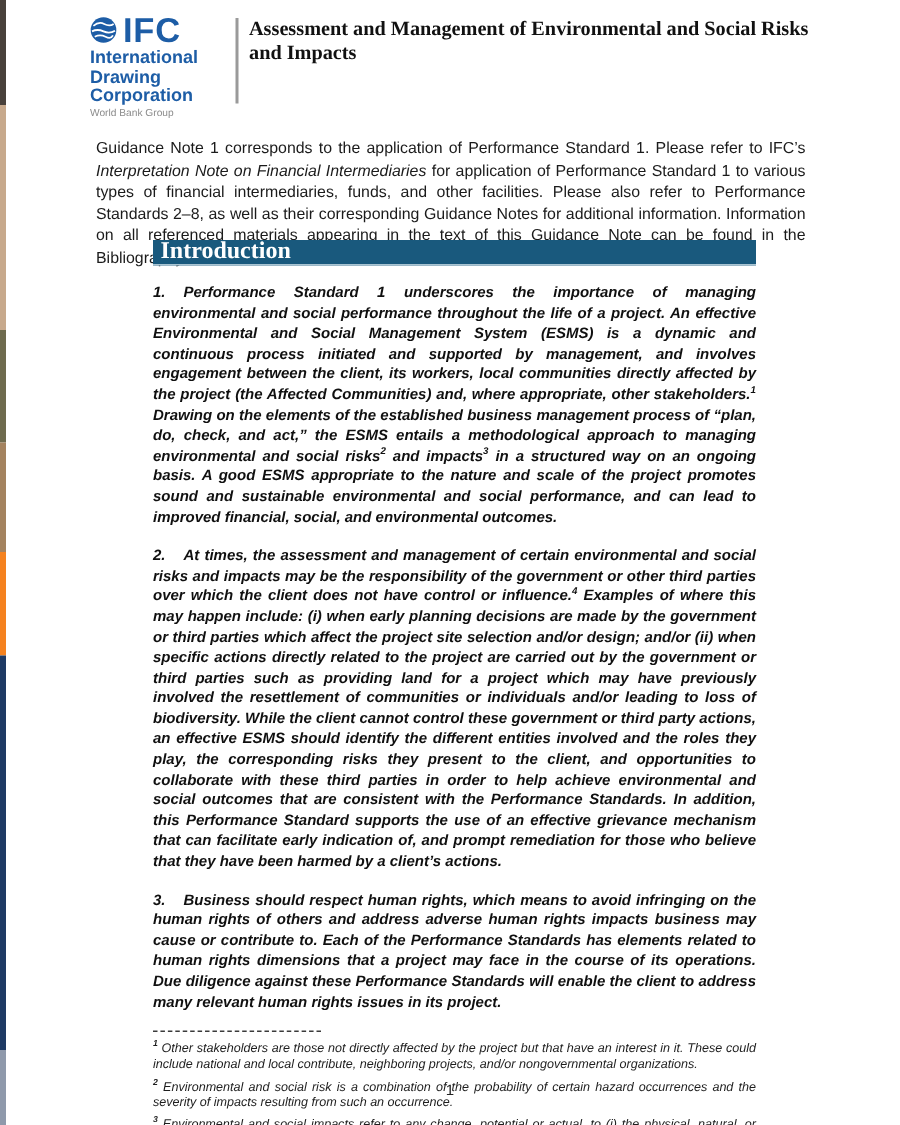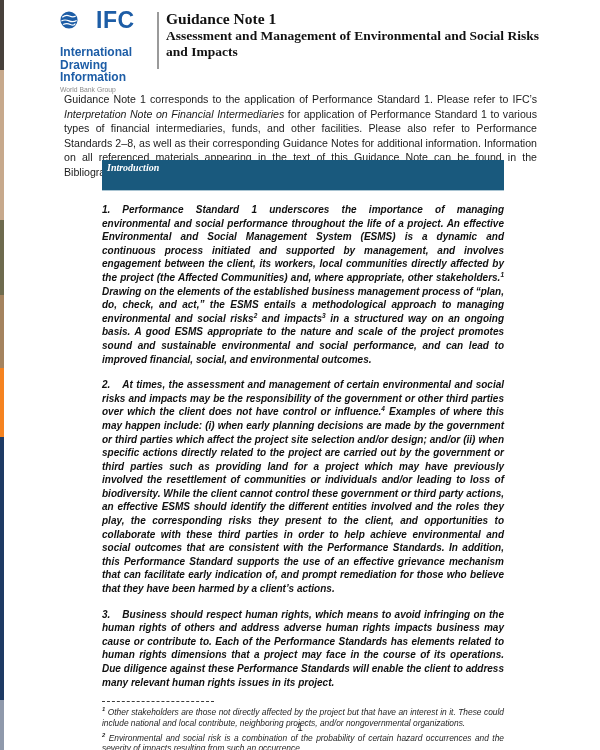--- a/index.html
+++ b/index.html
@@ -7,41 +7,41 @@
     position:relative;width:600px;height:750px;background:#ffffff;
     font-family:"Liberation Sans",sans-serif;color:#1b1b1b;overflow:hidden;
   }
   
   .edge-strip{position:absolute;left:0;top:0;width:4px;height:750px;}
   .edge-strip div{width:100%;}
 
   
   .doc-header{position:absolute;left:60px;top:10px;display:flex;align-items:flex-start;}
   .logo{width:92px;flex:0 0 auto;}
-  .logo-top{display:flex;align-items:center;gap:18px;}
+  .logo-top{display:flex;align-items:center;gap:4px;}
   .globe{flex:0 0 auto;display:block;}
   .acronym{font-size:23px;font-weight:bold;color:var(--brand-blue);letter-spacing:.5px;line-height:20px;}
-  .logo-lines{font-size:12px;font-weight:bold;color:var(--brand-blue);line-height:12.5px;margin-top:16px;}
+  .logo-lines{font-size:12px;font-weight:bold;color:var(--brand-blue);line-height:12.5px;margin-top:2px;}
   .tagline{font-size:6.8px;color:var(--tagline-gray);margin-top:2px;}
   .header-divider{width:2px;height:57px;background:#9a9a9a;margin:2px 7px 0 5px;flex:0 0 auto;}
   .title-block{font-family:"Liberation Serif",serif;padding-top:0;}
   .doc-title{font-size:15.5px;font-weight:bold;margin:0;line-height:17px;color:#111;}
   .doc-subtitle{font-size:13.5px;font-weight:bold;margin:1px 0 16px;line-height:16px;width:388px;color:#111;}
   .doc-date{font-family:"Liberation Sans",sans-serif;font-size:9px;font-weight:bold;color:#222;margin-top:3px;}
 
   
   .intro{position:absolute;left:64px;top:92px;width:473px;margin:0;
     font-size:10.6px;line-height:14.5px;text-align:justify;color:#1b1b1b;}
   .intro em{font-style:italic;}
 
   
   .content{position:absolute;left:102px;top:160px;width:402px;}
   .section-bar{
-    background:var(--section-bar-bg);color:#fff;height:31px;box-sizing:border-box;
-    font-family:"Liberation Serif",serif;font-weight:bold;font-style:italic;font-size:10px;
+    background:var(--section-bar-bg);color:#fff;height:17px;box-sizing:border-box;
+    font-family:"Liberation Serif",serif;font-weight:bold;font-size:16px;
     line-height:16px;padding:0 0 0 5px;margin:0 0 12px 0;border-bottom:1px solid #a9c4d2;
   }
   .para{font-size:10px;font-weight:bold;font-style:italic;line-height:13.6px;
     text-align:justify;margin:0 0 12px 0;color:#101010;}
   .pnum{padding-right:12px;}
   .para sup{font-size:6.5px;line-height:0;}
 
   .fn-sep{width:112px;height:0;border-top:1px dashed #3a3a3a;margin:3px 0 5px 0;}
   .fn{font-size:8.4px;font-style:italic;line-height:10.5px;text-align:justify;
     margin:0 0 4.5px 0;color:#1e1e1e;}
@@ -72,27 +72,26 @@
           <circle cx="10" cy="10" r="9.5" fill="#1D5DA6"></circle>
           <path d="M2.5 7 Q6.5 3.5 10.5 5.5 T17.5 5.5" stroke="#ffffff" fill="none" stroke-width="1.3"></path>
           <path d="M1.5 11 Q5.5 9 10 11 T18.5 10.5" stroke="#ffffff" fill="none" stroke-width="1.3"></path>
           <path d="M3.5 15 Q7.5 13 11.5 15 T17 14" stroke="#ffffff" fill="none" stroke-width="1.3"></path>
         </svg>
         <span class="acronym">IFC</span>
       </div>
       <div class="logo-lines">
         <div>International</div>
         <div>Drawing</div>
-        <div>Information</div>
+        <div>Corporation</div>
       </div>
       <div class="tagline">World Bank Group</div>
     </div>
     <div class="header-divider"></div>
     <div class="title-block">
-      <h1 class="doc-title">Guidance Note 1</h1>
       <h2 class="doc-subtitle">Assessment and Management of Environmental and Social Risks and Impacts</h2>
     </div>
   </header>
 
   <p class="intro"><span>Guidance Note 1 corresponds to the application of Performance Standard 1. Please refer to IFC’s </span><em>Interpretation Note on Financial Intermediaries</em><span> for application of Performance Standard 1 to various types of financial intermediaries, funds, and other facilities. Please also refer to Performance Standards 2–8, as well as their corresponding Guidance Notes for additional information. Information on all referenced materials appearing in the text of this Guidance Note can be found in the Bibliography.</span></p>
 
   <div class="content">
 
     <div class="section-bar"><span>Introduction</span></div>
 

